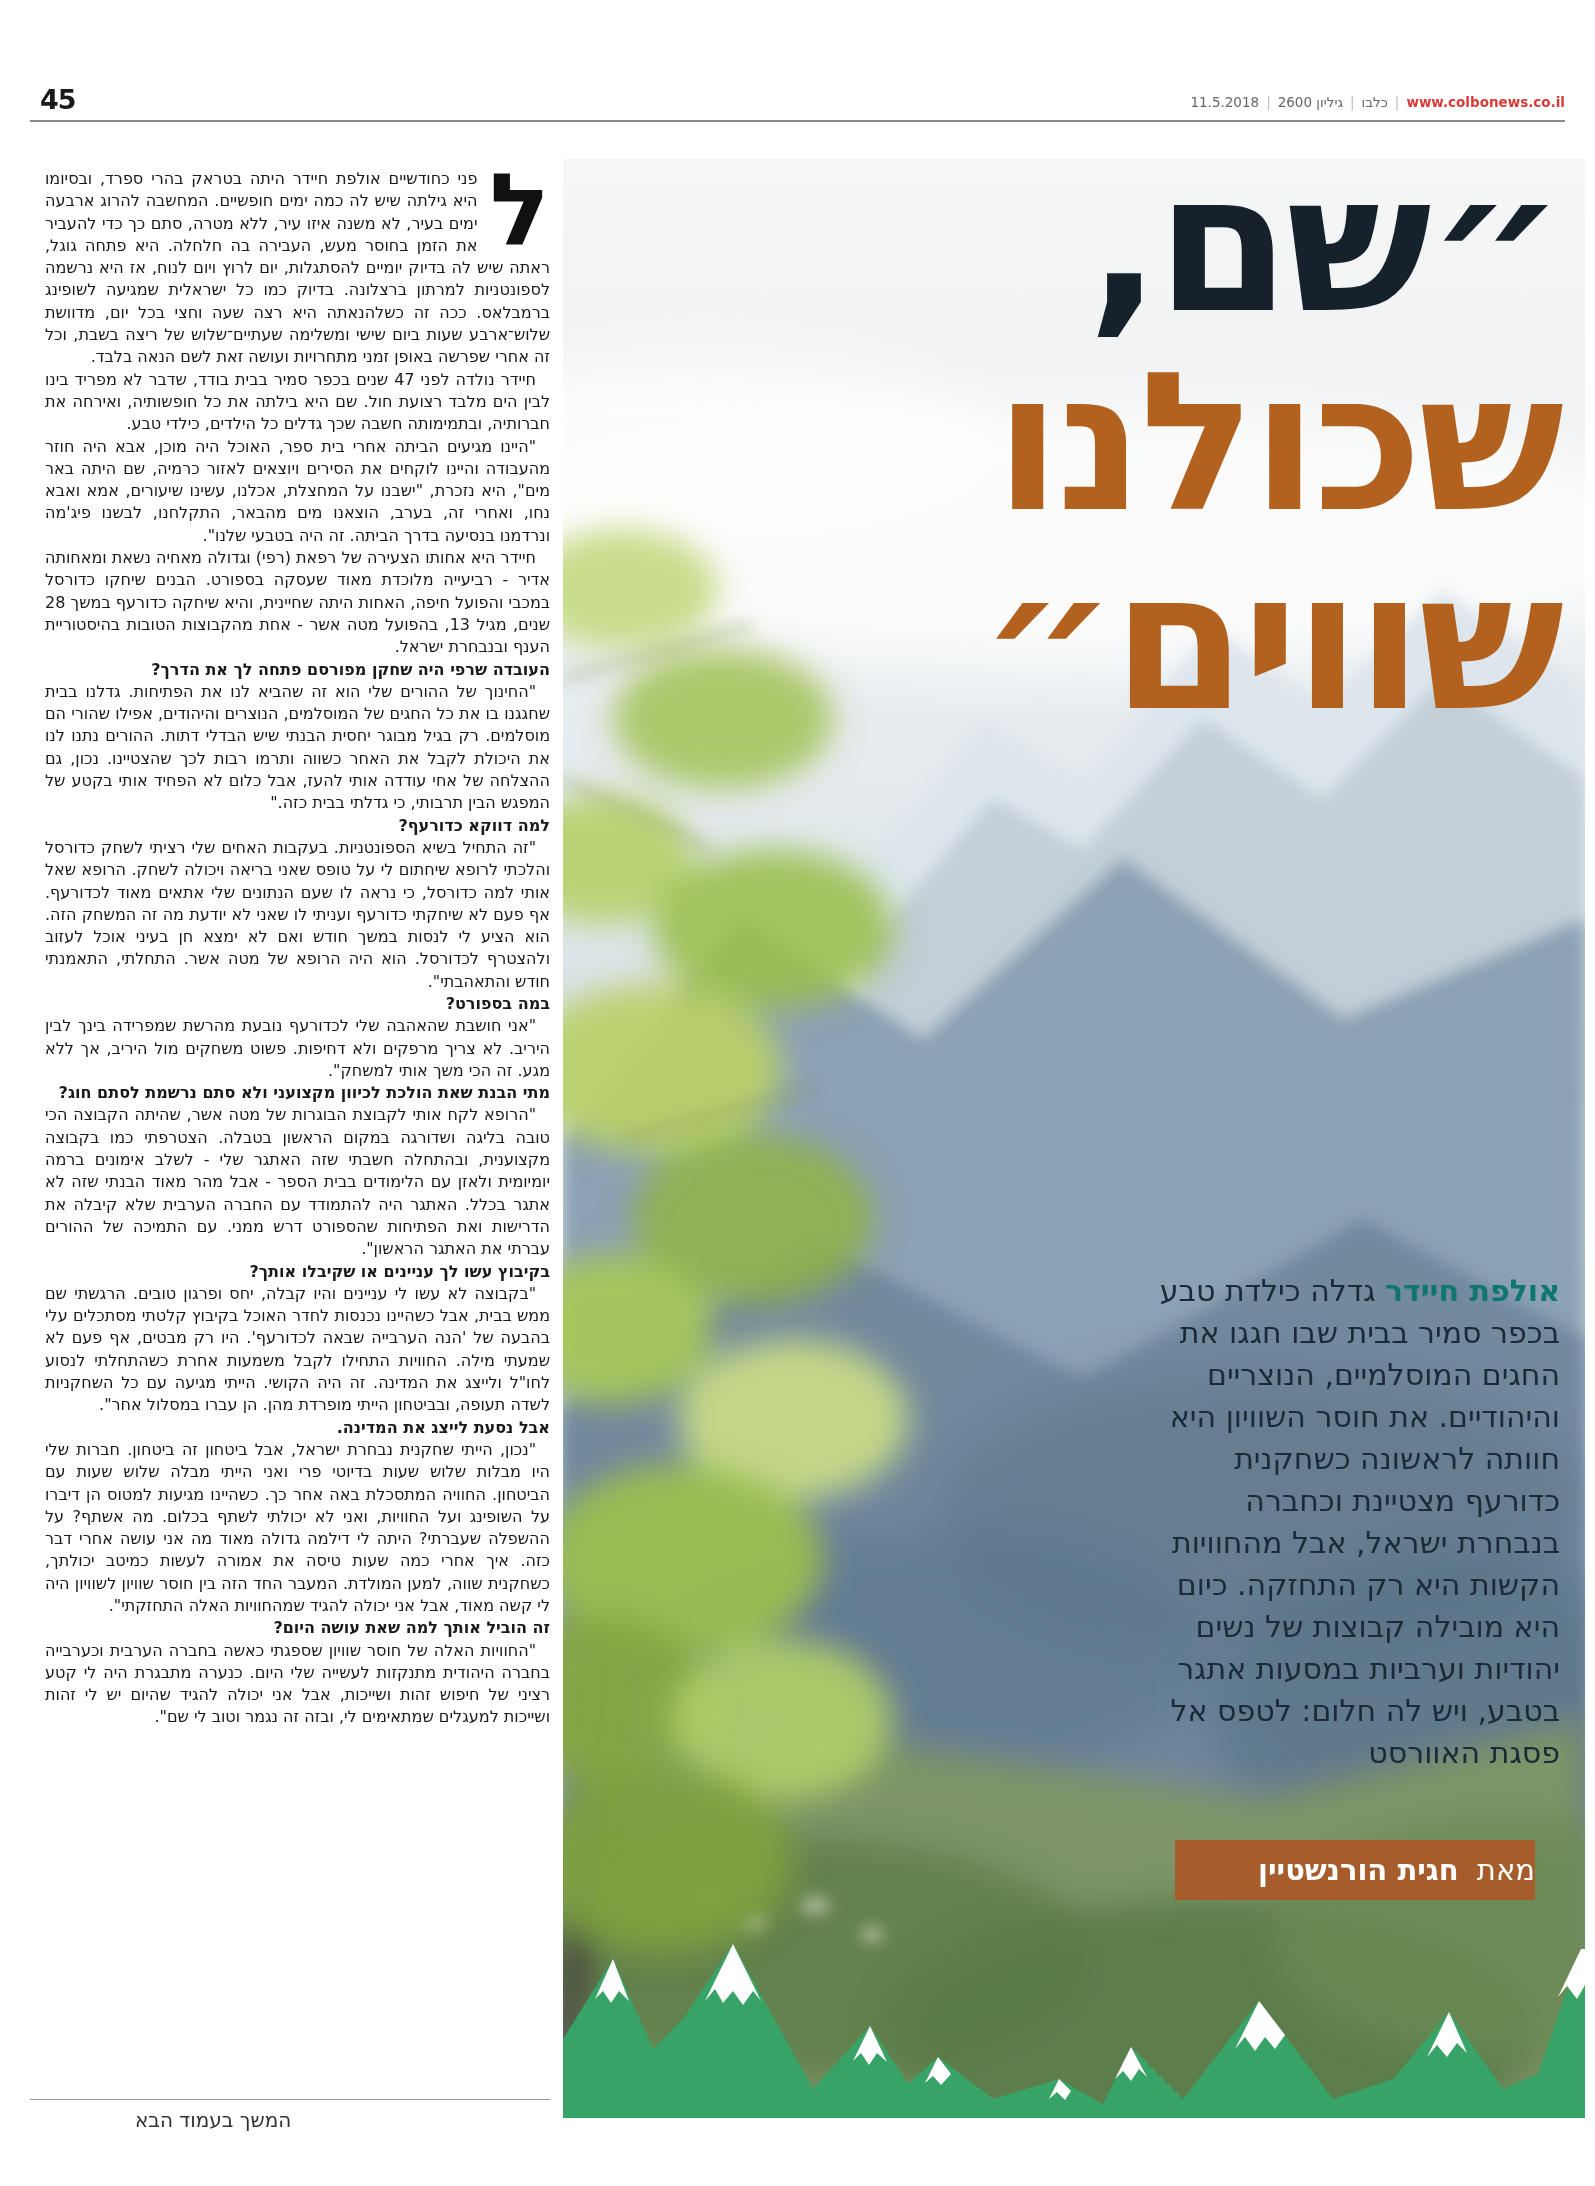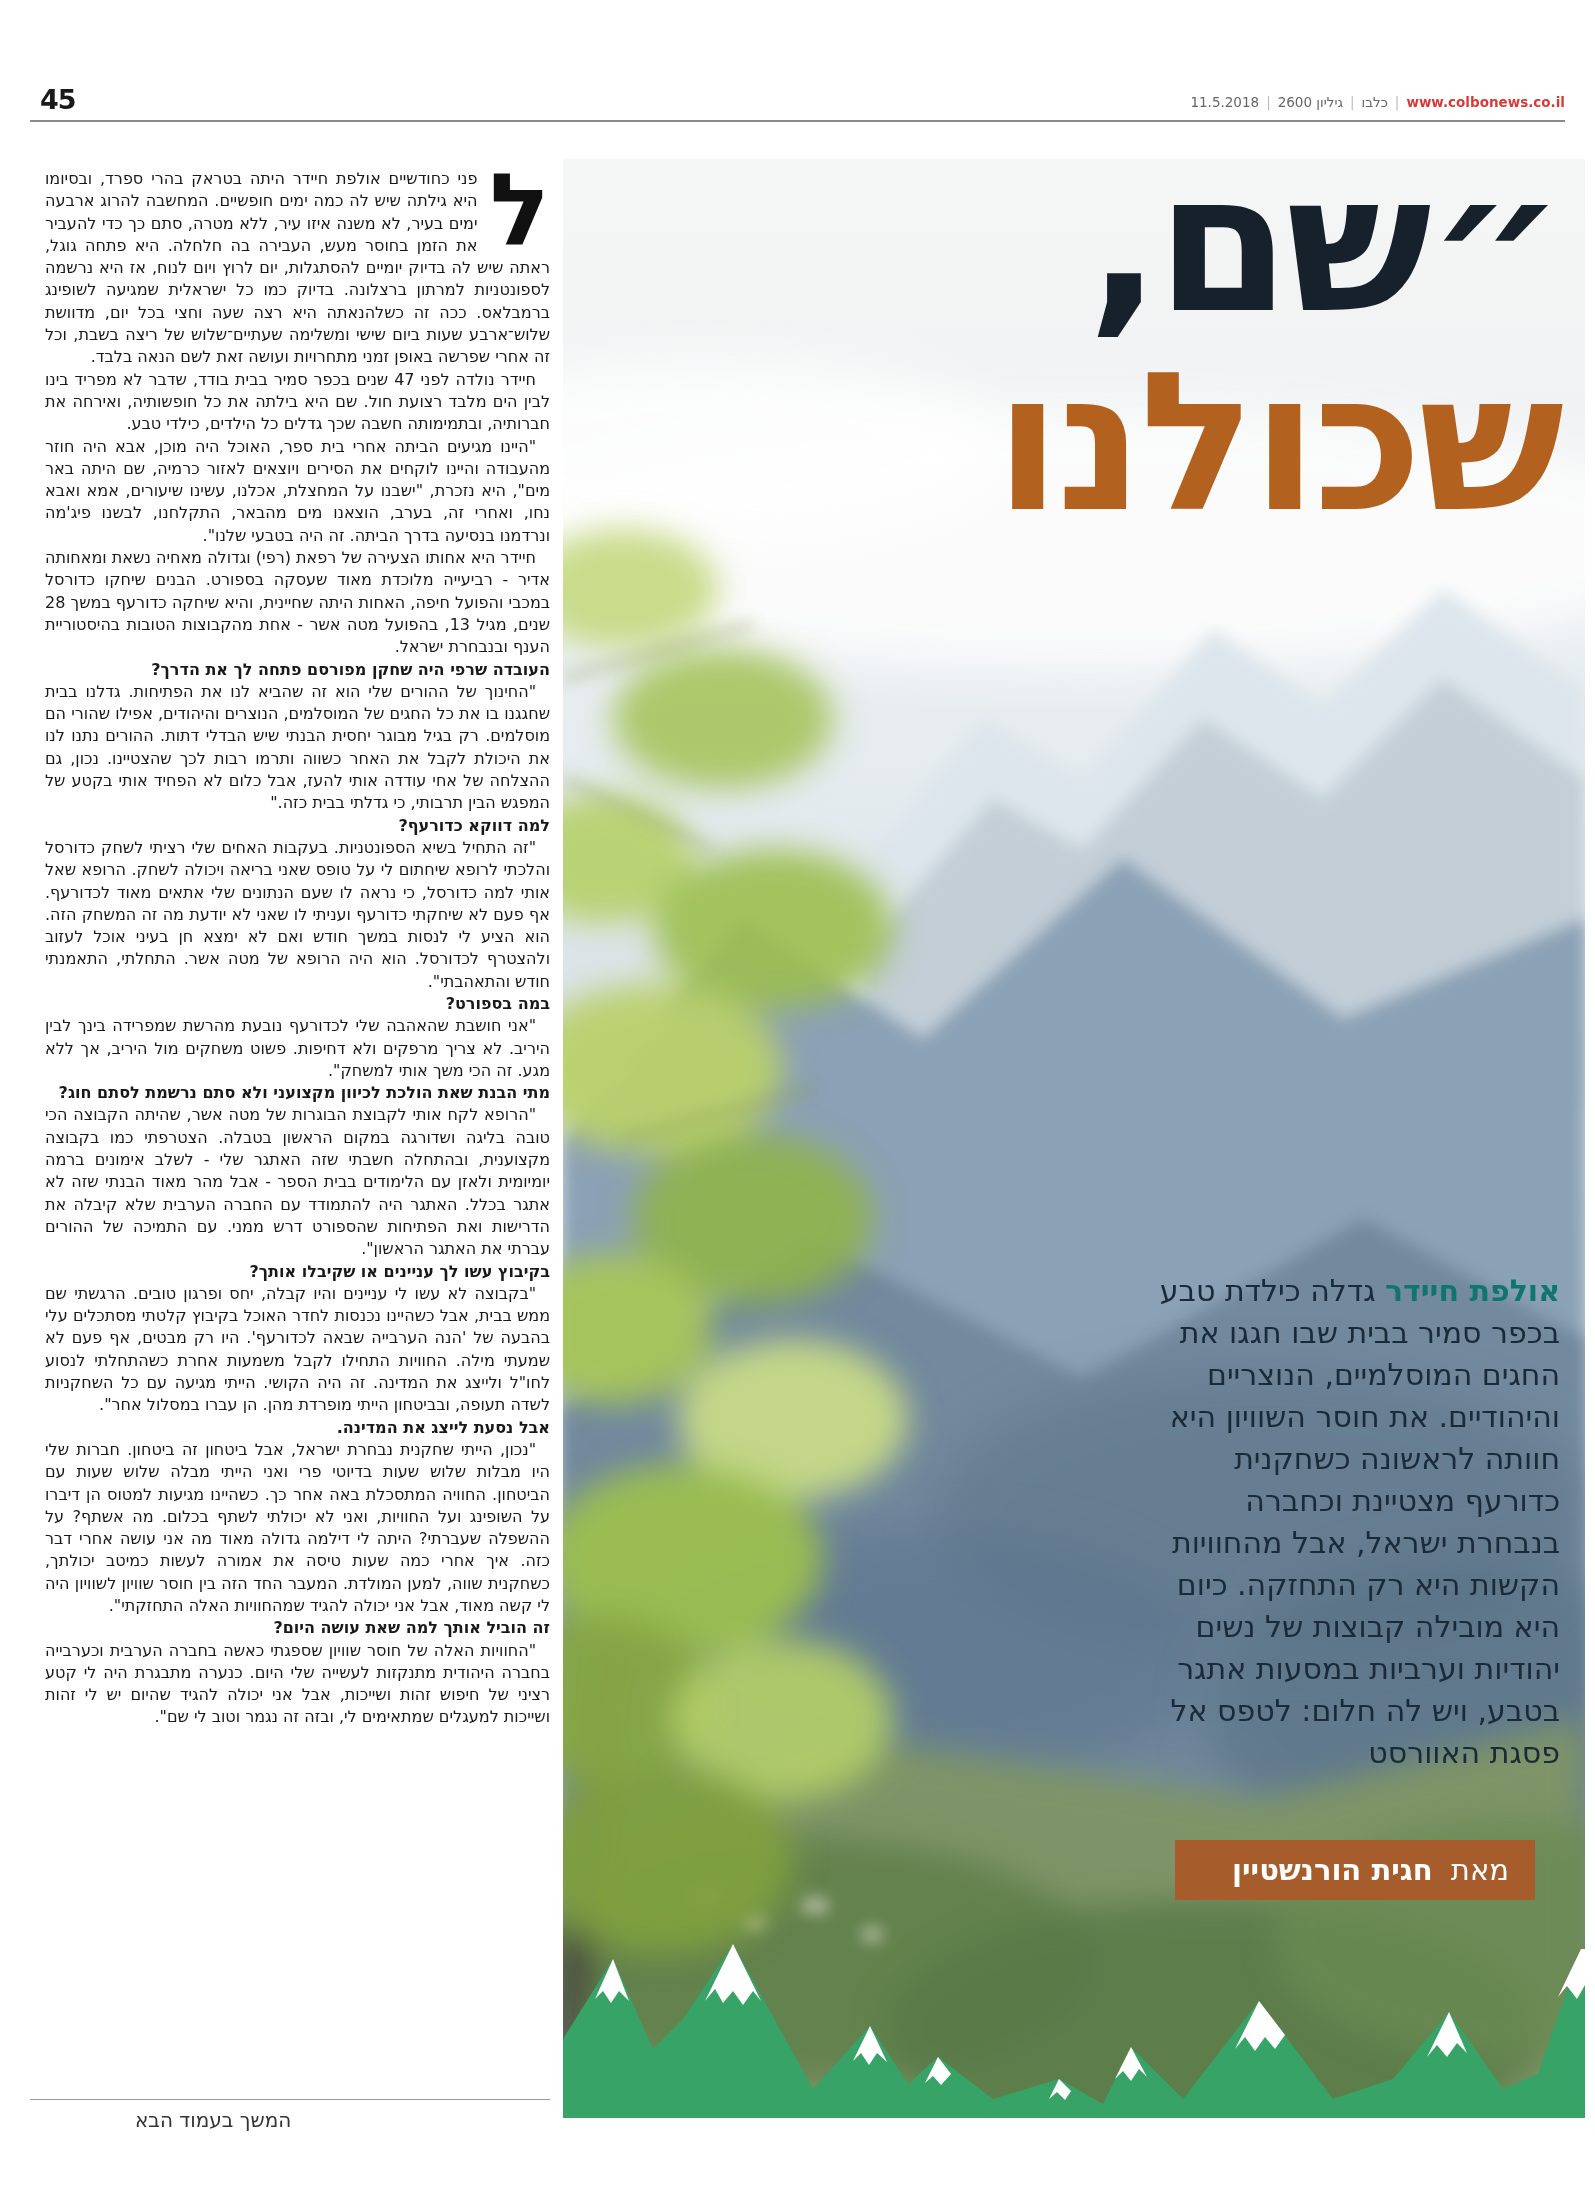--- a/index.html
+++ b/index.html
@@ -37,21 +37,21 @@
 
   
   .lead{position:absolute;right:35px;top:1254px;width:402px;direction:rtl;text-align:right;
         font-size:30px;line-height:42px;color:#1b2a38;font-weight:500;}
   .lead b{font-weight:bold;color:#0f766e;}
 
   
   .byline{position:absolute;left:1175px;top:1824px;width:360px;height:60px;background:#a65d2b;
           direction:rtl;color:#fff;display:flex;align-items:center;justify-content:flex-start;
           padding:0;box-sizing:border-box;}
-  .byline .inner{padding-right:26px;font-size:29px;}
+  .byline .inner{font-size:29px;}
   .byline .name{font-weight:bold;margin-right:9px;}
 </style>
 </head>
 <body>
 
 <div class="page">
 
   <div class="hdr-pagenum">45</div>
   <div class="hdr-meta">
     <span class="hdr-url">www.colbonews.co.il</span><span class="sep">|</span><span>כלבו</span><span class="sep">|</span><span>גיליון 2600</span><span class="sep">|</span><span>11.5.2018</span>
@@ -130,20 +130,21 @@
         <path d="M696,1842 L672,1890 L682,1878 L692,1892 L702,1878 L712,1890 L722,1876 Z" fill="#ffffff"></path>
         <path d="M886,1853 L864,1898 L874,1886 L884,1898 L894,1884 L904,1894 Z" fill="#ffffff"></path>
         <path d="M1018,1790 L995,1838 L1004,1827 L1014,1840 L1022,1826 L1022,1790 Z" fill="#ffffff"></path>
       </g>
     </svg>
   </div>
 
   <div class="headline">
     <div class="navy">״שם,</div>
     <div class="orange">שכולנו</div>
+    <div class="orange">שווים״</div>
   </div>
 
   <div class="lead">
     <b>אולפת חיידר</b><span> גדלה כילדת טבע בכפר סמיר בבית שבו חגגו את החגים המוסלמיים, הנוצריים והיהודיים. את חוסר השוויון היא חוותה לראשונה כשחקנית כדורעף מצטיינת וכחברה בנבחרת ישראל, אבל מהחוויות הקשות היא רק התחזקה. כיום היא מובילה קבוצות של נשים יהודיות וערביות במסעות אתגר בטבע, ויש לה חלום: לטפס אל פסגת האוורסט</span>
   </div>
 
   <div class="byline">
     <div class="inner">
       <span>מאת</span>
       <span class="name">חגית הורנשטיין</span>

